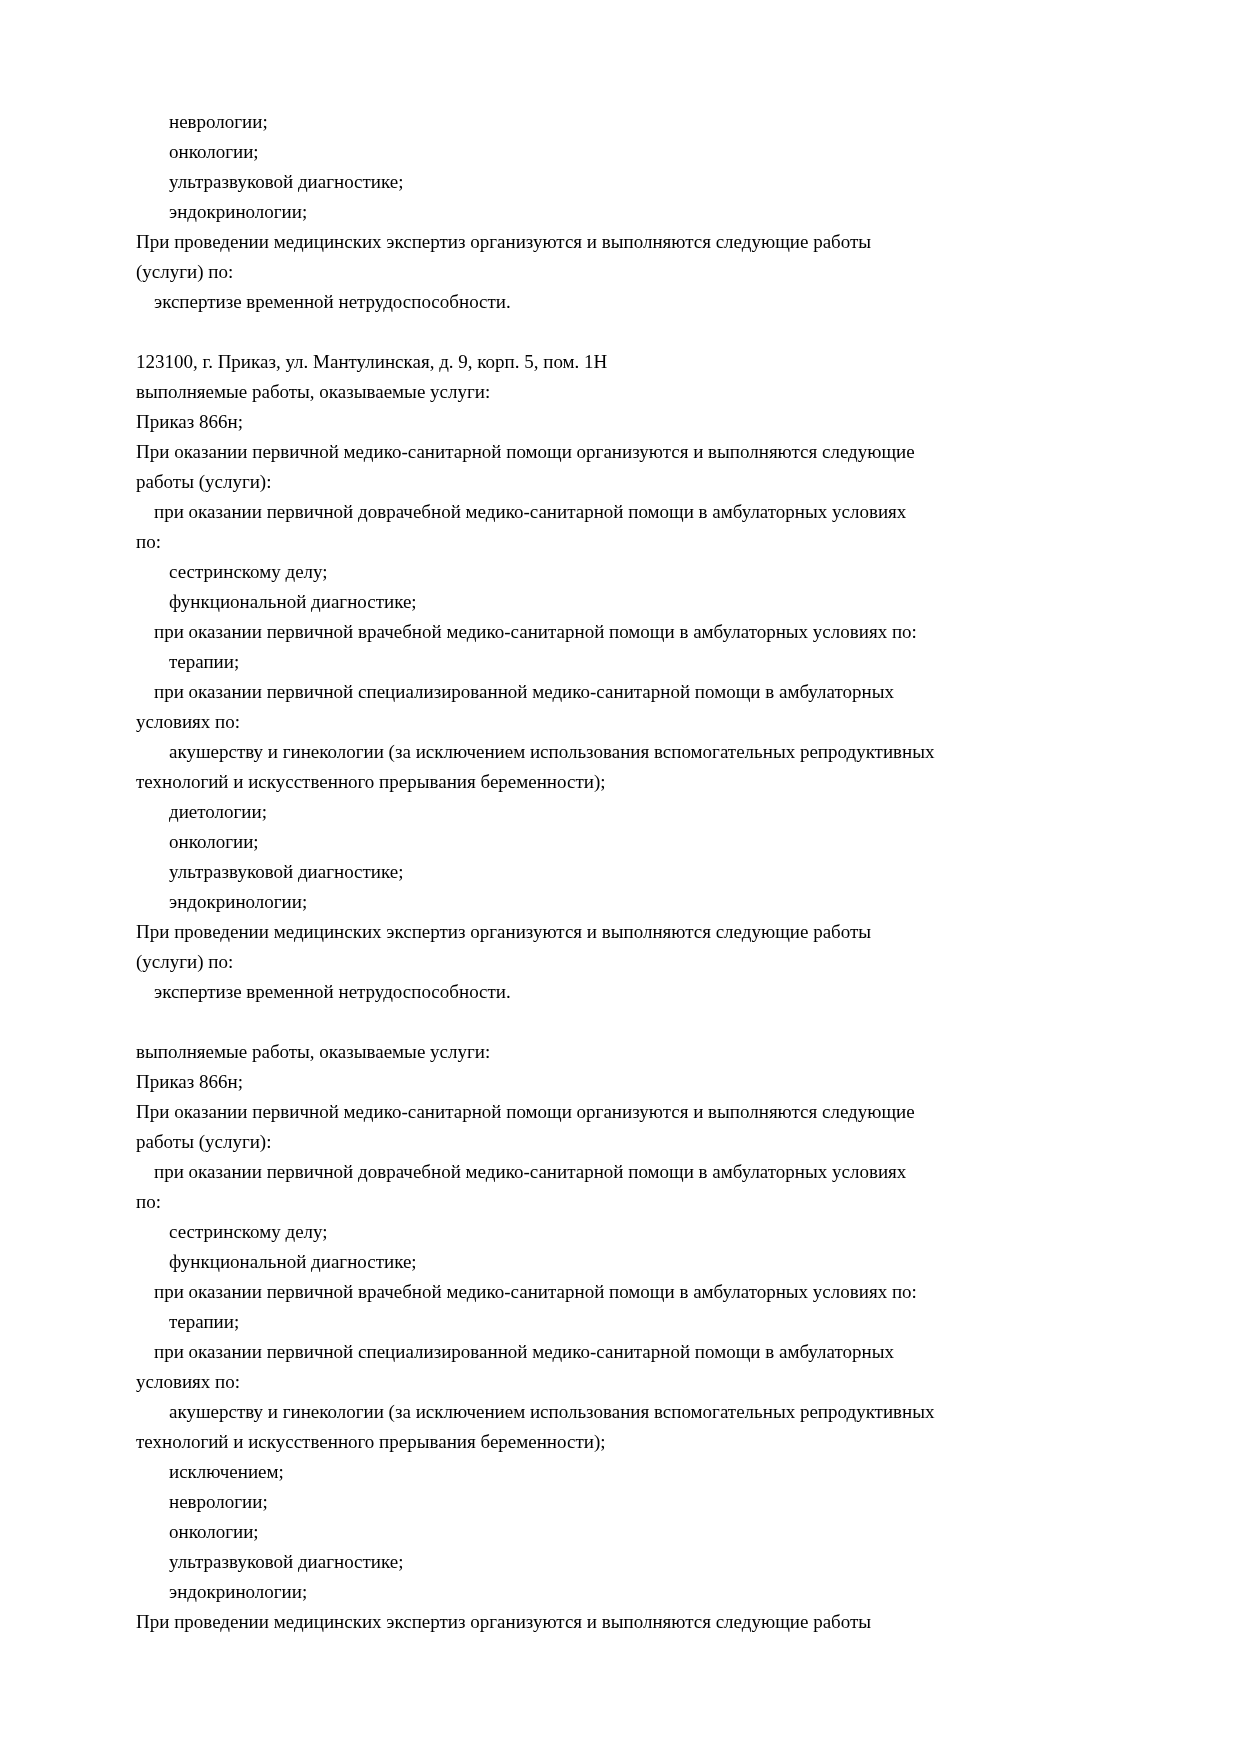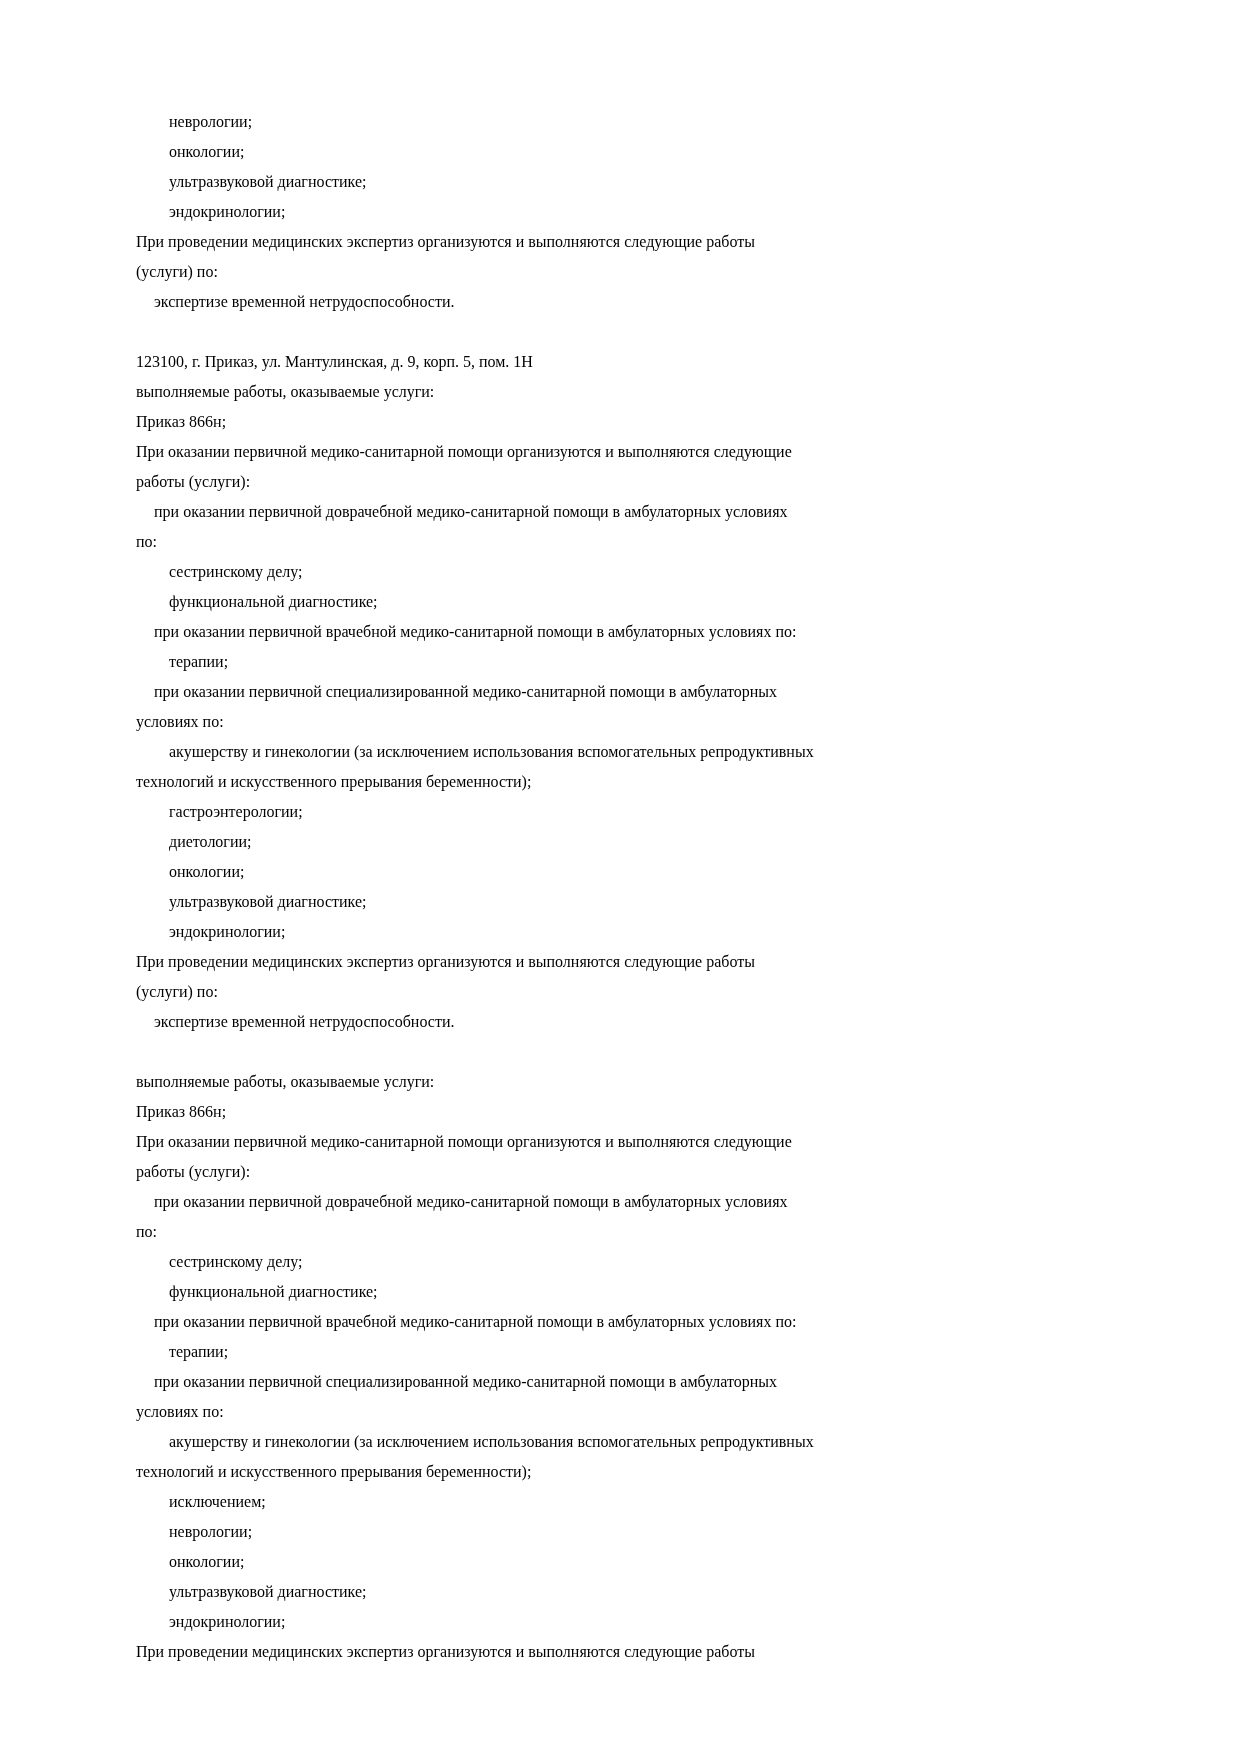--- a/index.html
+++ b/index.html
@@ -21,21 +21,21 @@
     width: 1240px;
     height: 1754px;
     background: #ffffff;
   }
   .doc-body {
     position: absolute;
     left: 136px;
     top: 107px;
     width: 1000px;
     color: #000000;
-    font-size: 16px;
+    font-size: 19px;
     line-height: 30px;
   }
   .line {
     height: 30px;
     white-space: nowrap;
   }
   .i1 { padding-left: 18px; }
   .i2 { padding-left: 33px; }
   .blank {  }
 </style>
@@ -60,21 +60,20 @@
       <div class="line i1">при оказании первичной доврачебной медико-санитарной помощи в амбулаторных условиях</div>
       <div class="line">по:</div>
       <div class="line i2">сестринскому делу;</div>
       <div class="line i2">функциональной диагностике;</div>
       <div class="line i1">при оказании первичной врачебной медико-санитарной помощи в амбулаторных условиях по:</div>
       <div class="line i2">терапии;</div>
       <div class="line i1">при оказании первичной специализированной медико-санитарной помощи в амбулаторных</div>
       <div class="line">условиях по:</div>
       <div class="line i2">акушерству и гинекологии (за исключением использования вспомогательных репродуктивных</div>
       <div class="line">технологий и искусственного прерывания беременности);</div>
-      <div class="line i2">гастроэнтерологии;</div>
       <div class="line i2">диетологии;</div>
       <div class="line i2">онкологии;</div>
       <div class="line i2">ультразвуковой диагностике;</div>
       <div class="line i2">эндокринологии;</div>
       <div class="line">При проведении медицинских экспертиз организуются и выполняются следующие работы</div>
       <div class="line">(услуги) по:</div>
       <div class="line i1">экспертизе временной нетрудоспособности.</div>
       <div class="line blank">&nbsp;</div>
       <div class="line">выполняемые работы, оказываемые услуги:</div>
       <div class="line">Приказ 866н;</div>

